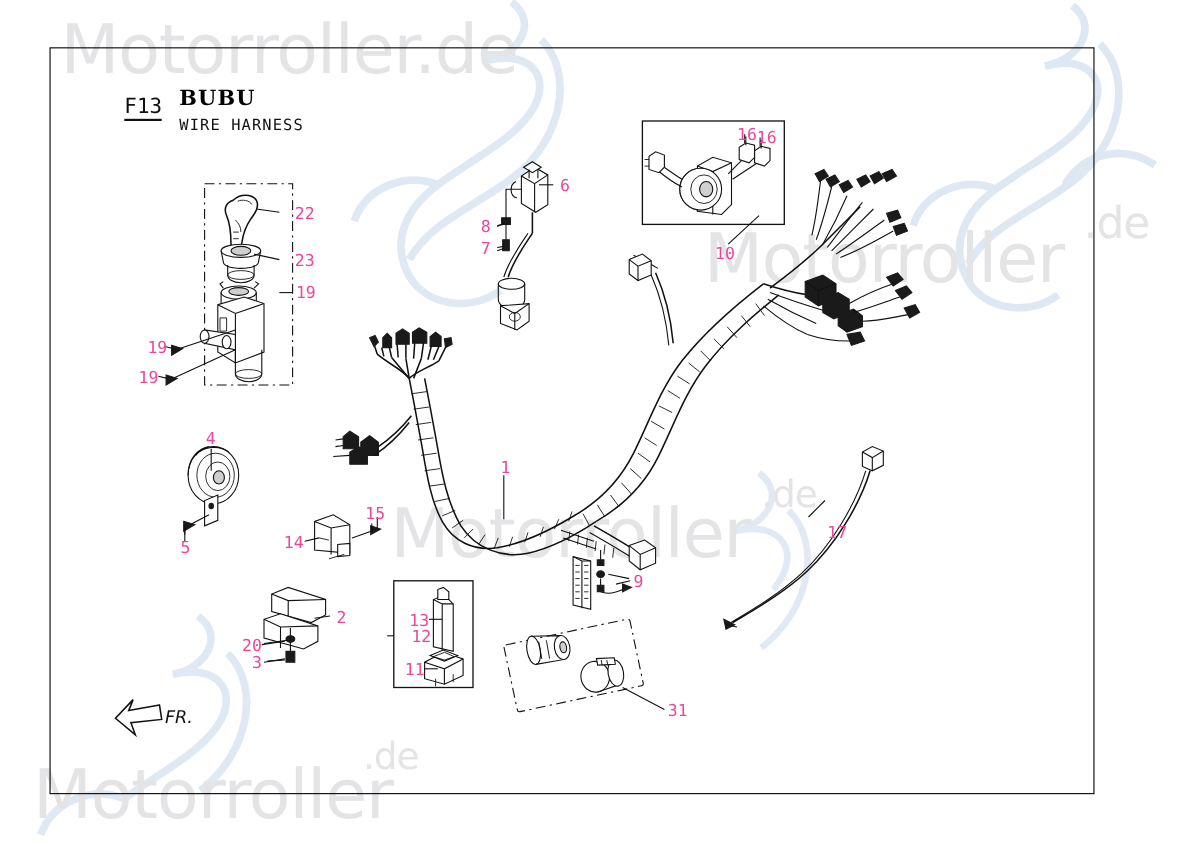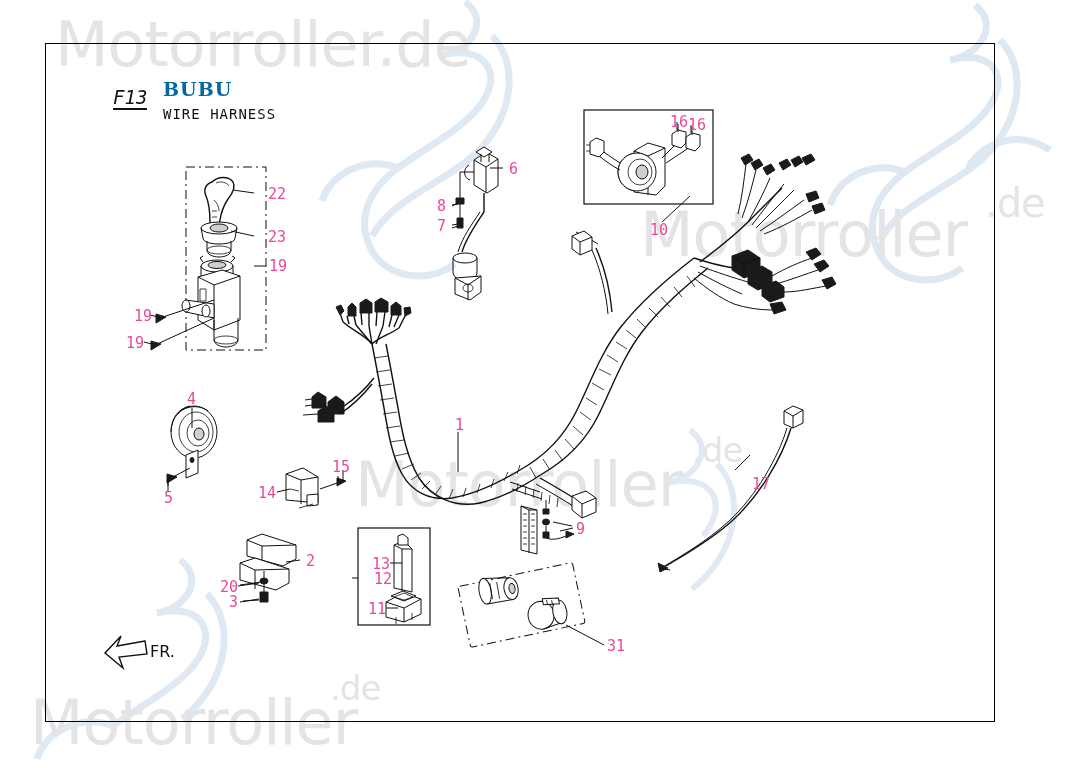--- a/index.html
+++ b/index.html
@@ -40,32 +40,32 @@
     position:absolute;
     font-family:"DejaVu Sans Mono","Liberation Mono",monospace;
     font-size:19px;color:#111;
     border-bottom:2px solid #111;
     padding-bottom:1px;
     line-height:1;
   }
   .title-bubu{
     position:absolute;
     font-family:"DejaVu Serif","Liberation Serif",serif;
-    font-size:19px;font-weight:bold;color:#0369a1;
+    font-size:19px;font-weight:bold;color:#000000;
     letter-spacing:1px;
   }
   .title-sub{
     position:absolute;
     font-family:"DejaVu Sans Mono","Liberation Mono",monospace;
     font-size:14px;color:#111;letter-spacing:1px;
   }
   .fr-text{
     position:absolute;
     font-family:"DejaVu Sans","Liberation Sans",sans-serif;
-    font-size:16px;color:#111;
+    font-size:16px;color:#111;font-style:italic;
   }
   svg{display:block;}
   .ln{stroke:#111;stroke-width:1;fill:none;}
   .ln2{stroke:#111;stroke-width:1.4;fill:none;}
   .thin{stroke:#111;stroke-width:0.8;fill:none;}
   .dash{stroke:#111;stroke-width:1;fill:none;stroke-dasharray:9 4 2 4;}
   .solidbox{stroke:#111;stroke-width:1.2;fill:none;}
   .fillw{fill:#ffffff;stroke:#111;stroke-width:1;}
   .fillk{fill:#1a1a1a;stroke:#1a1a1a;stroke-width:1;}
   .fillg{fill:#cfcfcf;stroke:#111;stroke-width:1;}
@@ -105,21 +105,21 @@
     <div class="wm" style="left:985px;top:180px;font-size:40px;">.de</div>
     <div class="wm" style="left:640px;top:198px;font-size:62px;">Motorroller</div>
     <div class="wm" style="left:692px;top:430px;font-size:34px;">.de</div>
     <div class="wm" style="left:355px;top:448px;font-size:62px;">Motorroller</div>
     <div class="wm" style="left:330px;top:668px;font-size:34px;">.de</div>
     <div class="wm" style="left:30px;top:686px;font-size:62px;">Motorroller</div>
   </div>
 
   <div class="frame"></div>
 
-  <div class="title-f13" style="left:113px;top:88px;font-style:italic;">F13</div>
+  <div class="title-f13" style="left:113px;top:88px;">F13</div>
   <div class="title-bubu" style="left:163px;top:78px;">BUBU</div>
   <div class="title-sub" style="left:163px;top:106px;">WIRE HARNESS</div>
 
   <svg class="layer" viewBox="0 0 1085 768">
 
     <rect class="dash" x="186" y="167" width="80" height="183"></rect>
     <rect class="solidbox" x="584" y="110" width="129" height="94"></rect>
     <rect class="solidbox" x="358" y="528" width="72" height="97"></rect>
     <g transform="rotate(-12 521 605)">
       <rect class="dash" x="463" y="574" width="117" height="62" rx="2"></rect>

